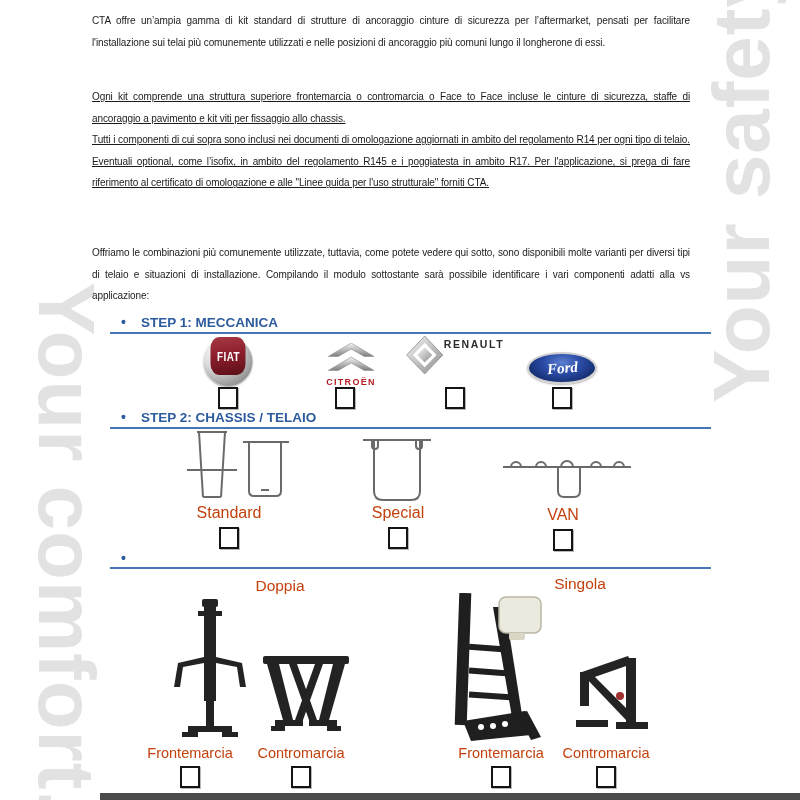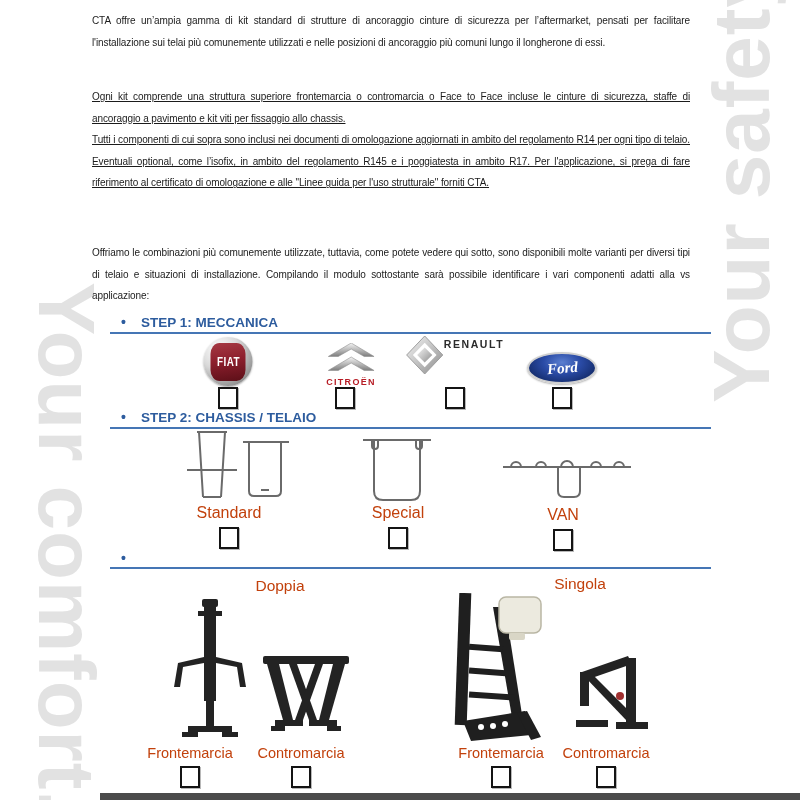--- a/index.html
+++ b/index.html
@@ -30,21 +30,21 @@
   
   .lbl{position:absolute;transform:translateX(-50%);font-weight:normal;color:#c2410c;white-space:nowrap;}
   .lbl-chassis{font-size:16px;}
   .lbl-group{font-size:15.5px;padding-left:36px;}
   .lbl-seat{font-size:14.5px;}
 
   
   .fiat-ring{position:absolute;left:228px;top:337px;width:49px;height:49px;border-radius:50%;
       transform:translateX(-50%);
       background:radial-gradient(circle at 32% 26%,#ffffff,#d9d9d9 40%,#9c9c9c 72%,#6e6e6e 100%);
-      display:flex;align-items:center;justify-content:center;box-shadow:0 1px 2px rgba(0,0,0,.35);}
+      display:flex;justify-content:center;box-shadow:0 1px 2px rgba(0,0,0,.35);}
   .fiat-core{width:35px;height:38px;border-radius:9px/11px;
       background:linear-gradient(172deg,#a63a44,#8d1f2d 45%,#5c0f18);
       display:flex;align-items:center;justify-content:center;}
   .fiat-core span{color:#fff;font-weight:bold;font-size:13px;letter-spacing:.5px;transform:scaleX(.76);}
 
   .citroen-cell{position:absolute;left:345px;top:343px;transform:translateX(-50%);
       display:flex;flex-direction:column;align-items:center;margin-left:6px;}
   .citroen-word{margin-top:3px;font-size:9px;font-weight:bold;color:#b71c25;letter-spacing:1.3px;}
 
   .renault-cell{position:absolute;left:455px;top:336px;transform:translateX(-50%);

